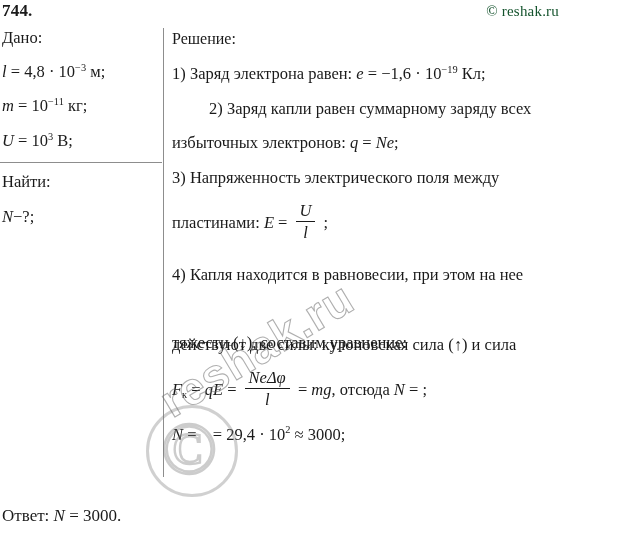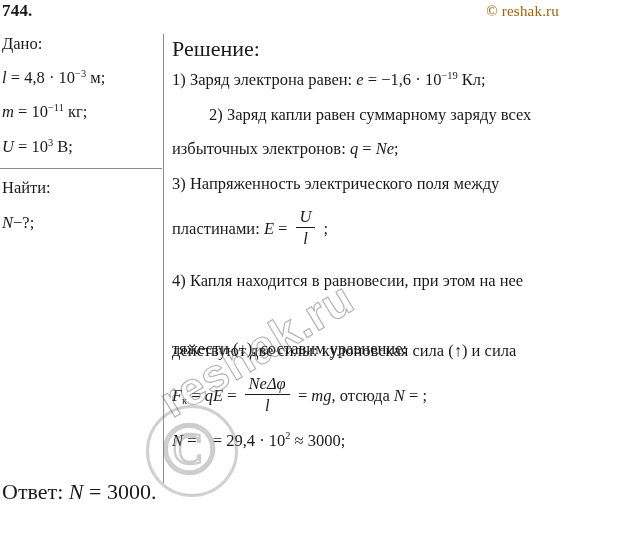--- a/index.html
+++ b/index.html
@@ -30,28 +30,28 @@
     top: 1px;
     font-size: 17px;
     font-weight: bold;
     letter-spacing: .2px;
   }
   .copyright {
     position: absolute;
     right: 6px;
     top: 3px;
     font-size: 15px;
-    color: #a16207;
+    color: #14532d;
     letter-spacing: .2px;
   }
 
   
   .body-area {
     position: absolute;
-    top: 32px;
+    top: 26px;
     left: 0;
     width: 621px;
     height: 462px;
   }
   .col-divider {
     position: absolute;
     left: 163px;
     top: 2px;
     width: 1px;
     height: 449px;
@@ -84,21 +84,21 @@
     line-height: 1;
   }
   .given-title { position: absolute; left: 2px; top: 4px; }
   .given-1     { position: absolute; left: 2px; top: 38px; }
   .given-2     { position: absolute; left: 2px; top: 72px; }
   .given-3     { position: absolute; left: 2px; top: 107px; }
   .find-title  { position: absolute; left: 2px; top: 148px; }
   .find-1      { position: absolute; left: 2px; top: 183px; }
 
   
-  .sol-title { position: absolute; left: 0; top: 4px; font-size: 22px; }
+  .sol-title { position: absolute; left: 0; top: 4px; font-size: 16px; }
   .row {
     position: absolute;
     left: 0;
     font-size: 16.5px;
     white-space: nowrap;
   }
   .r-s1  { top: 38px; }
   .r-s2a { top: 73px; margin-left: 37px; }
   .r-s2b { top: 107px; }
   .r-s3a { top: 142px; }
@@ -150,22 +150,22 @@
     line-height: 1.18;
   }
   .frac.big > .num, .frac.big > .den { padding-left: 6px; padding-right: 6px; }
 
   .inline-mid { display: inline-block; vertical-align: middle; }
 
   
   .answer {
     position: absolute;
     left: 2px;
-    top: 479px;
-    font-size: 22px;
+    top: 506px;
+    font-size: 17px;
   }
 
   
   .watermark {
     position: absolute;
     left: 0;
     top: 0;
     width: 621px;
     height: 533px;
     pointer-events: none;

